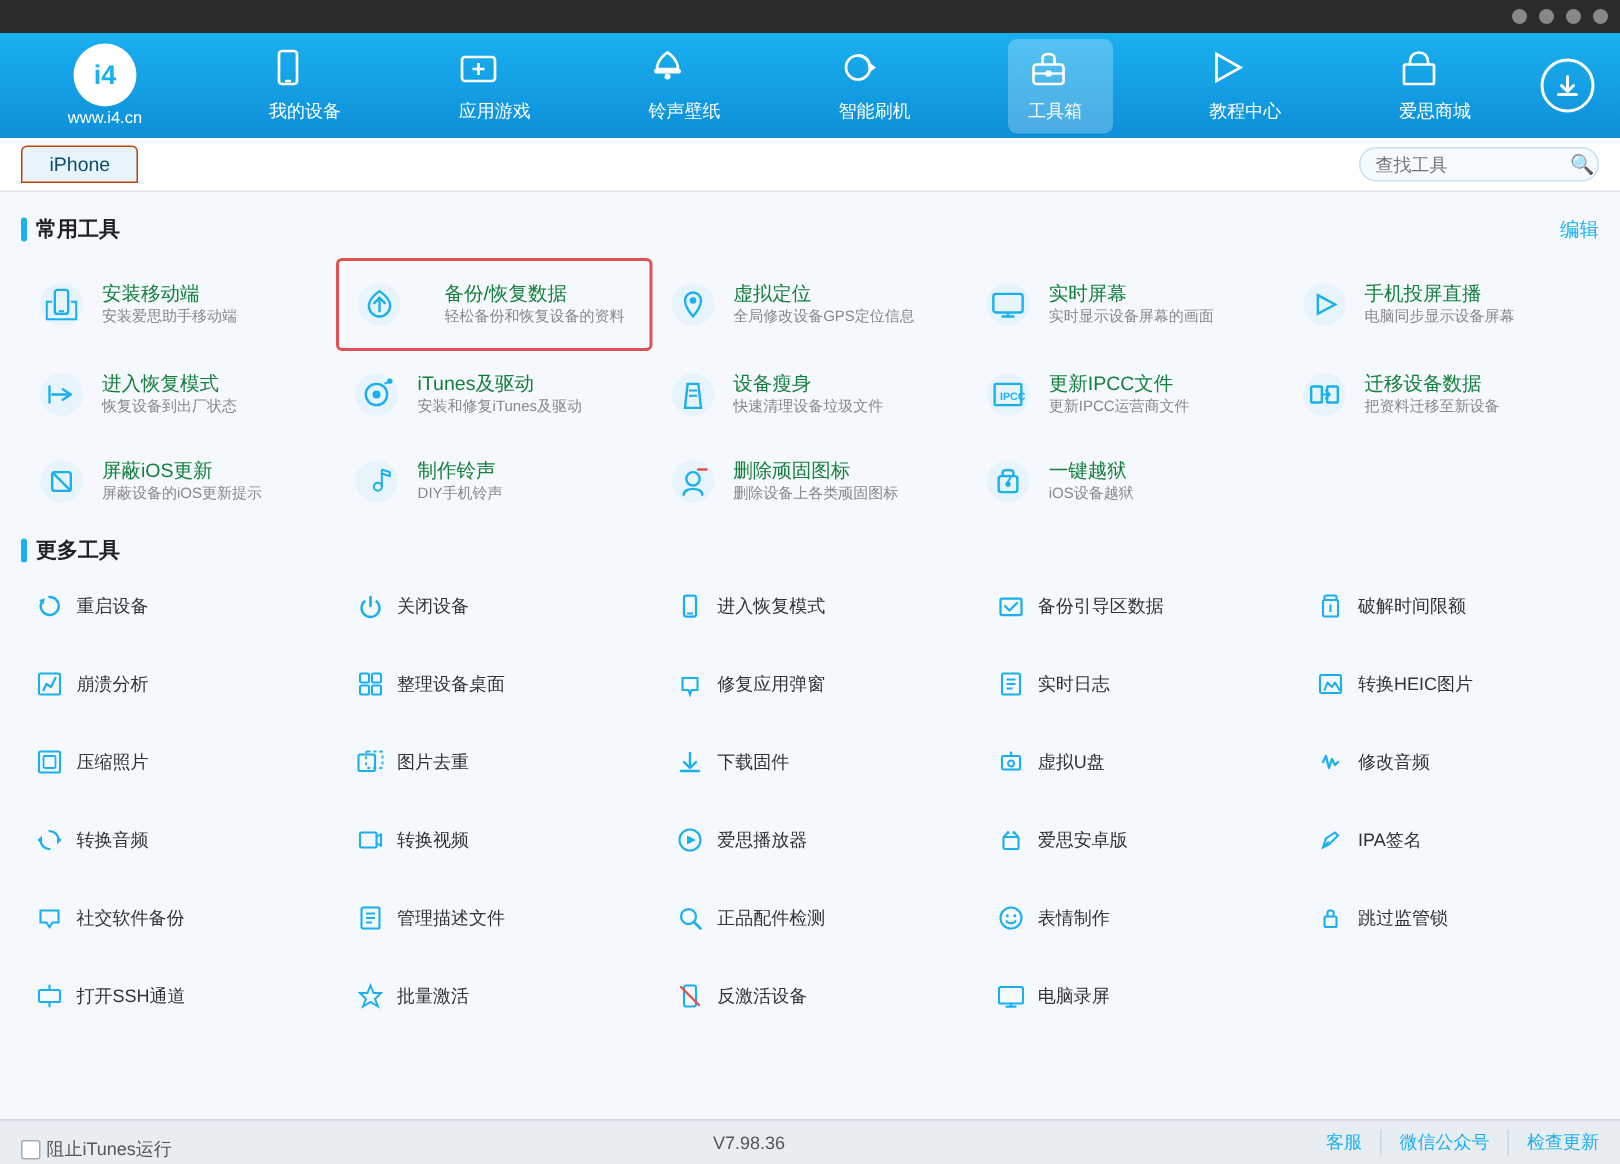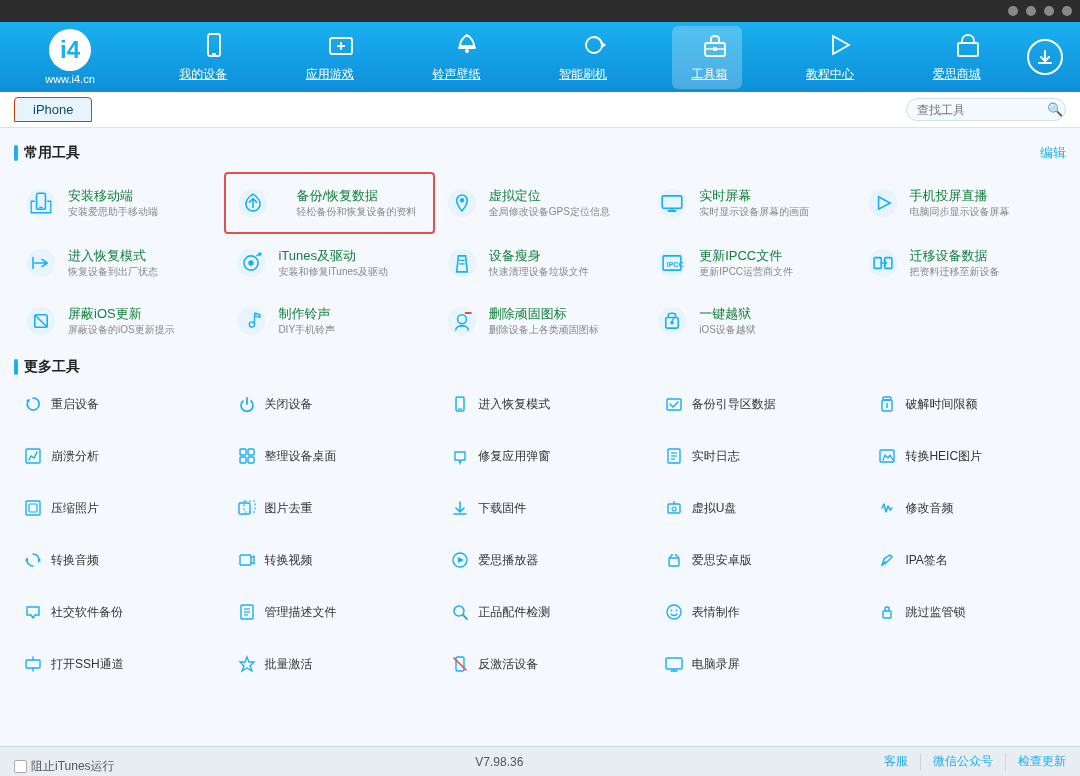--- a/index.html
+++ b/index.html
@@ -41,27 +41,26 @@
     }
     .logo-url { color: #fff; font-size: 11px; margin-top: 2px; }
     .nav-items {
       display: flex;
       flex: 1;
       justify-content: space-around;
     }
     .nav-item {
       display: flex;
       flex-direction: column;
-      align-items: flex-end;
+      align-items: flex-start;
       color: #fff;
       cursor: pointer;
       padding: 6px 14px;
       border-radius: 6px;
       min-width: 70px;
-      text-decoration: underline;
     }
     .nav-item.active {
       background: rgba(255,255,255,0.25);
     }
     .nav-icon { font-size: 22px; margin-bottom: 2px; }
     .nav-label { font-size: 12px; }
     .nav-right {
       width: 50px;
       display: flex; align-items: center; justify-content: center;
     }
@@ -226,21 +225,21 @@
 <div class="title-bar">
   <div style="width:10px;height:10px;background:#888;border-radius:50%;margin-right:2px;"></div>
   <div style="width:10px;height:10px;background:#888;border-radius:50%;margin-right:2px;"></div>
   <div style="width:10px;height:10px;background:#888;border-radius:50%;margin-right:2px;"></div>
   <div style="width:10px;height:10px;background:#888;border-radius:50%;"></div>
 </div>
 
 <div class="navbar">
   <div class="logo-area">
     <div class="logo-circle">
-      <span style="font-size:24px;font-weight:900;color:#1ab0f0;">i4</span>
+      <span style="font-size:18px;font-weight:900;color:#1ab0f0;">i4</span>
     </div>
     <span class="logo-url">www.i4.cn</span>
   </div>
   <div class="nav-items">
 
     <div class="nav-item">
       <span class="nav-icon">
         <svg width="26" height="26" viewBox="0 0 26 26" fill="none">
             <rect x="7" y="2" width="12" height="22" rx="2" stroke="white" stroke-width="1.8"></rect>
             <line x1="11" y1="22" x2="15" y2="22" stroke="white" stroke-width="1.8"></line>

